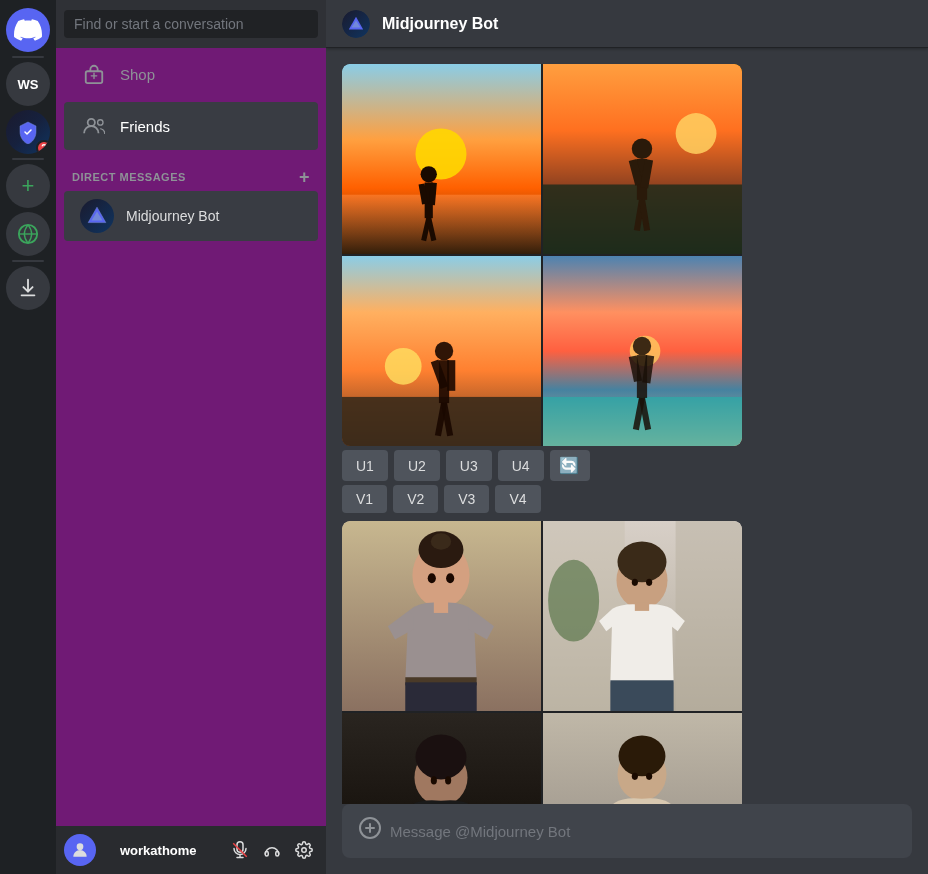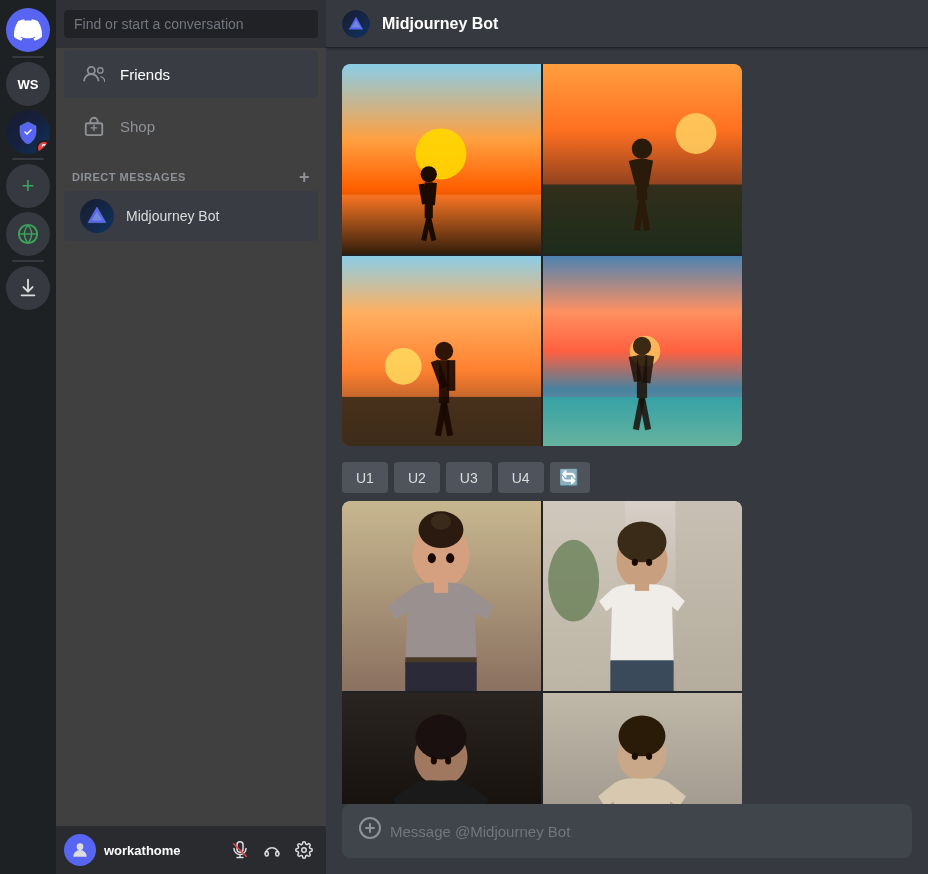--- a/index.html
+++ b/index.html
@@ -69,21 +69,21 @@
       display: flex;
       align-items: center;
       justify-content: center;
       border: 2px solid #1e2124;
     }
 
     
     .dm-sidebar {
       width: 270px;
       height: 874px;
-      background: #404040;
+      background: #701a75;
       display: flex;
       flex-direction: column;
       flex-shrink: 0;
     }
 
     .search-bar {
       padding: 10px 8px;
       background: #2f3136;
     }
 
@@ -194,21 +194,21 @@
       display: flex;
       align-items: center;
       justify-content: center;
       font-size: 13px;
       color: white;
       font-weight: 700;
       flex-shrink: 0;
     }
 
     .user-info { flex: 1; min-width: 0; }
-    .user-name { color: #fff; font-size: 13px; font-weight: 600; }
+    .user-name { color: #fff; font-size: 13px; font-weight: 600; margin-left: 16px; }
 
     .user-actions { display: flex; gap: 4px; }
     .user-action-btn {
       width: 28px;
       height: 28px;
       border-radius: 4px;
       display: flex;
       align-items: center;
       justify-content: center;
       color: #8e9297;
@@ -316,21 +316,21 @@
     .img-tshirt-4 {
       background: linear-gradient(180deg, #c8c0b0 0%, #b8b0a0 30%, #a8a090 60%, #989080 100%);
     }
 
     
     .action-buttons-row {
       display: flex;
       gap: 6px;
       flex-wrap: wrap;
       max-width: 400px;
-      margin-top: 12px;
+      margin-top: 0;
     }
 
     .action-btn {
       background: #4f545c;
       color: #dcddde;
       border: none;
       border-radius: 4px;
       padding: 6px 14px;
       font-size: 14px;
       font-weight: 500;
@@ -468,41 +468,41 @@
 </div>
 
 <div class="dm-sidebar">
 
   <div class="search-bar">
     <div class="search-input-wrapper">
       <input type="text" class="search-input" placeholder="Find or start a conversation" style="">
     </div>
   </div>
 
+  <div class="dm-nav-item">
+    <div class="dm-nav-icon">
+      <svg width="22" height="22" viewBox="0 0 24 24" fill="none">
+        <rect x="3" y="9" width="18" height="13" rx="2" stroke="#8e9297" stroke-width="2"></rect>
+        <path d="M8 9V7a4 4 0 018 0v2" stroke="#8e9297" stroke-width="2"></path>
+        <path d="M9 14h6M12 11v6" stroke="#8e9297" stroke-width="1.5" stroke-linecap="round"></path>
+      </svg>
+    </div>
+    <span>Shop</span>
+  </div>
+
   <div class="dm-nav-item active">
     <div class="dm-nav-icon">
       <svg width="22" height="18" viewBox="0 0 24 20" fill="none">
         <circle cx="9" cy="6" r="4" stroke="#8e9297" stroke-width="2"></circle>
         <path d="M1 18c0-4.4 3.6-8 8-8s8 3.6 8 8" stroke="#8e9297" stroke-width="2"></path>
         <circle cx="19" cy="6" r="3" stroke="#8e9297" stroke-width="1.5"></circle>
         <path d="M19 13c2.8.5 5 3 5 6" stroke="#8e9297" stroke-width="1.5"></path>
       </svg>
     </div>
     <span>Friends</span>
-  </div>
-
-  <div class="dm-nav-item">
-    <div class="dm-nav-icon">
-      <svg width="22" height="22" viewBox="0 0 24 24" fill="none">
-        <rect x="3" y="9" width="18" height="13" rx="2" stroke="#8e9297" stroke-width="2"></rect>
-        <path d="M8 9V7a4 4 0 018 0v2" stroke="#8e9297" stroke-width="2"></path>
-        <path d="M9 14h6M12 11v6" stroke="#8e9297" stroke-width="1.5" stroke-linecap="round"></path>
-      </svg>
-    </div>
-    <span>Shop</span>
   </div>
 
   <div class="section-header">
     <span>DIRECT MESSAGES</span>
     <span class="section-header-add">+</span>
   </div>
 
   <div class="dm-user-item active">
     <div class="dm-user-avatar">
       <div class="mj-avatar-small">
@@ -674,20 +674,26 @@
       <div class="action-buttons-row">
         <button class="action-btn">U1</button>
         <button class="action-btn">U2</button>
         <button class="action-btn">U3</button>
         <button class="action-btn">U4</button>
         <button class="action-btn refresh-btn">
           <span class="refresh-icon">🔄</span>
         </button>
       </div>
 
+      <div class="action-buttons-row">
+        <button class="action-btn">V1</button>
+        <button class="action-btn">V2</button>
+        <button class="action-btn">V3</button>
+        <button class="action-btn">V4</button>
+      </div>
     </div>
 
     <div class="message-wrapper">
 
       <div class="image-grid-container">
         <div class="image-grid">
 
           <div class="image-cell img-tshirt-1">
             <svg width="100%" height="100%" viewBox="0 0 195 190" preserveAspectRatio="xMidYMid slice">
               <defs>

